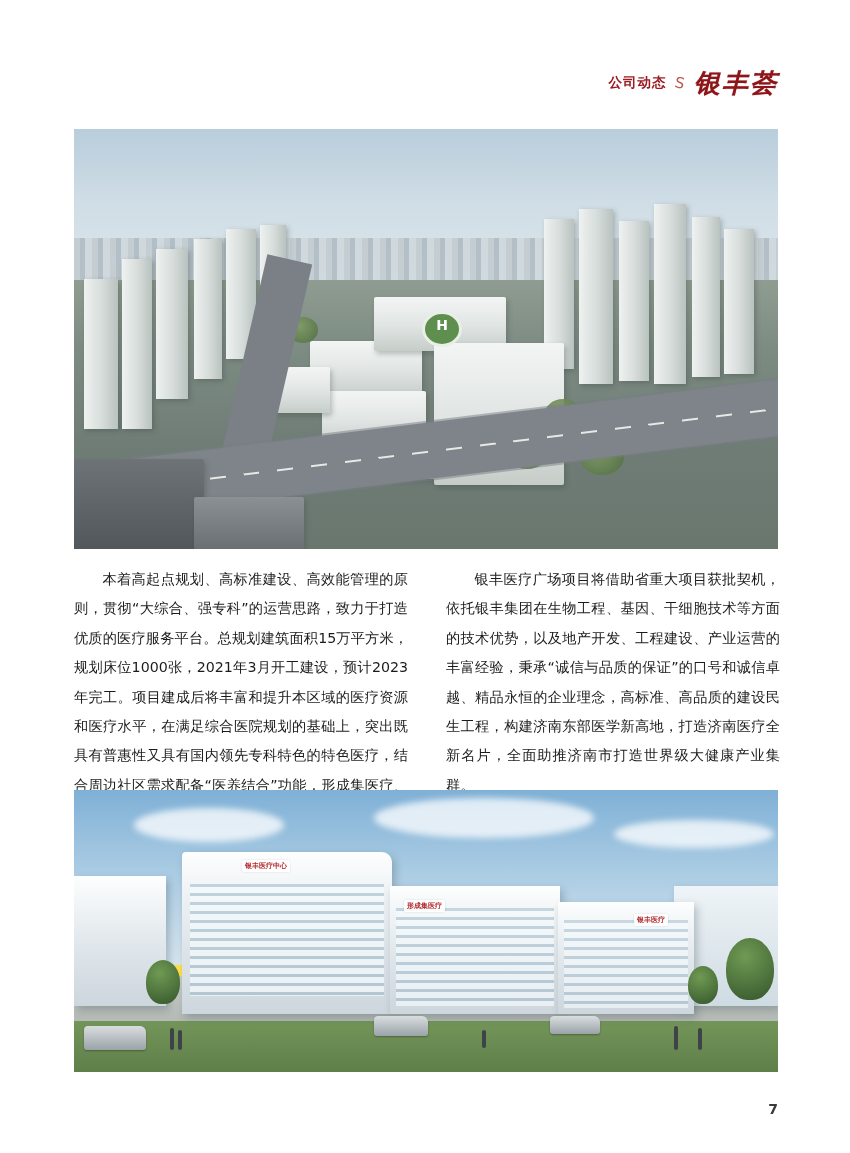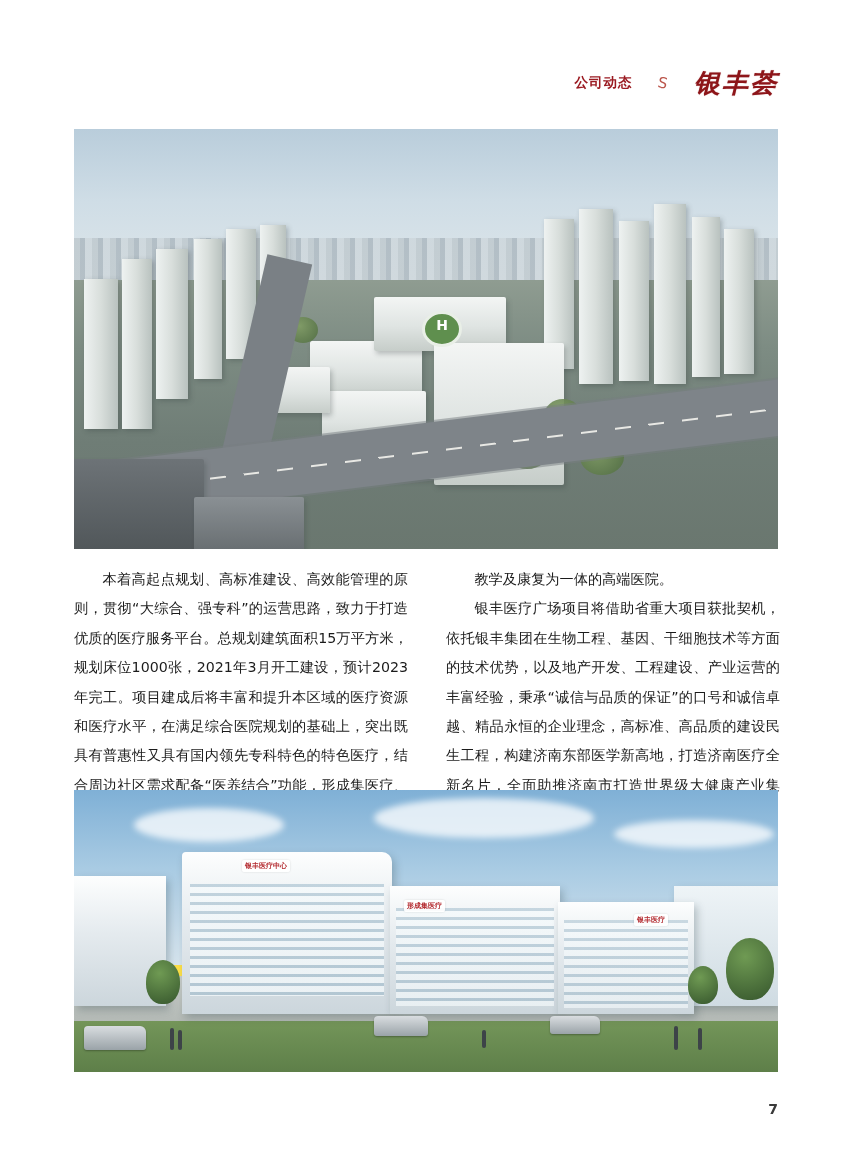--- a/index.html
+++ b/index.html
@@ -21,21 +21,21 @@
     background: #ffffff;
   }
 
   
   .header {
     position: absolute;
     top: 70px;
     right: 72px;
     display: flex;
     align-items: center;
-    gap: 25px;
+    gap: 8px;
   }
   .header-label {
     font-family: "DejaVu Sans", "Liberation Sans", sans-serif;
     font-size: 13.5px;
     letter-spacing: 1px;
     color: #9b1b22;
     font-weight: 600;
   }
   .header-sep {
     color: #b03a2e;
@@ -265,21 +265,20 @@
 
     <div class="blk" style="left:-10px; top:330px; width:140px; height:100px; background:linear-gradient(180deg,#6d7377,#4e5457);"></div>
     <div class="blk" style="left:120px; top:368px; width:110px; height:62px; background:linear-gradient(180deg,#8a9094,#63696c);"></div>
   </div>
 
   <div class="columns">
     <div class="col">
       <p>本着高起点规划、高标准建设、高效能管理的原则，贯彻“大综合、强专科”的运营思路，致力于打造优质的医疗服务平台。总规划建筑面积15万平方米，规划床位1000张，2021年3月开工建设，预计2023年完工。项目建成后将丰富和提升本区域的医疗资源和医疗水平，在满足综合医院规划的基础上，突出既具有普惠性又具有国内领先专科特色的特色医疗，结合周边社区需求配备“医养结合”功能，形成集医疗、科研、</p>
     </div>
     <div class="col">
-      <p>教学及康复为一体的高端医院。</p>
       <p>银丰医疗广场项目将借助省重大项目获批契机，依托银丰集团在生物工程、基因、干细胞技术等方面的技术优势，以及地产开发、工程建设、产业运营的丰富经验，秉承“诚信与品质的保证”的口号和诚信卓越、精品永恒的企业理念，高标准、高品质的建设民生工程，构建济南东部医学新高地，打造济南医疗全新名片，全面助推济南市打造世界级大健康产业集群。</p>
     </div>
   </div>
 
   <div class="hero-bottom">
     <div class="sky2"></div>
     <div class="cloud" style="left:60px; top:18px; width:150px; height:34px;"></div>
     <div class="cloud" style="left:300px; top:8px; width:220px; height:40px;"></div>
     <div class="cloud" style="left:540px; top:30px; width:160px; height:28px;"></div>
 

